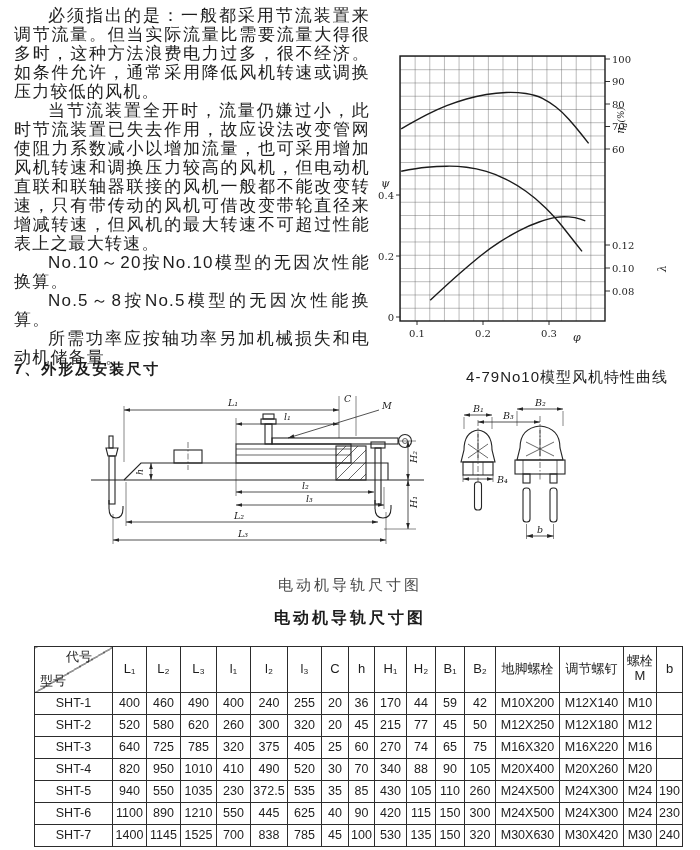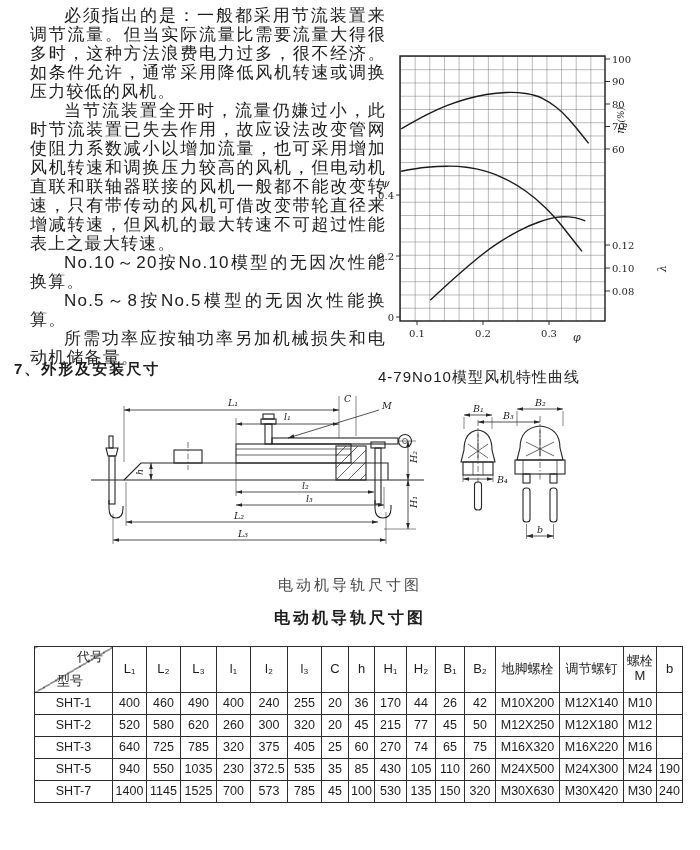--- a/index.html
+++ b/index.html
@@ -1,26 +1,26 @@
 <!DOCTYPE html>
 <html><head>
 <meta charset="utf-8">
 <style>
   html,body{margin:0;padding:0;background:#e8e8e8;}
   #page{position:relative;width:700px;height:850px;background:#ffffff;overflow:hidden;
         font-family:"Liberation Sans",sans-serif;color:#1d1d1d;}
   
   #intro{position:absolute;left:14px;top:6px;width:356px;font-size:17px;line-height:19px;
-         text-align:justify;letter-spacing:1.2px;margin-left:16px;}
+         text-align:justify;letter-spacing:1.2px;}
   #intro p{margin:0;text-indent:2em;}
   
   #heading{position:absolute;left:14px;top:360px;font-size:15px;font-weight:bold;letter-spacing:2px;}
   
   #chart-box{position:absolute;left:375px;top:48px;width:302px;height:305px;}
-  #chart-caption{position:absolute;left:378px;top:368px;width:290px;text-align:left;font-size:15px;letter-spacing:1px;}
+  #chart-caption{position:absolute;left:378px;top:368px;width:290px;text-align:right;font-size:15px;letter-spacing:1px;}
   .tl{font:10px "DejaVu Serif",serif;fill:#1d1d1d;}
   .al{font:italic 11px "DejaVu Serif",serif;fill:#1d1d1d;}
   .curve{fill:none;stroke:#1b1b1b;stroke-width:1.4;}
   .tk{stroke:#1b1b1b;stroke-width:0.9;}
   
   #side-view{position:absolute;left:86px;top:392px;}
   #end-view{position:absolute;left:448px;top:396px;}
   .geo{fill:none;stroke:#262626;stroke-width:1.1;}
   .thin{fill:none;stroke:#262626;stroke-width:0.7;}
   .dim{stroke:#262626;stroke-width:0.8;}
@@ -31,22 +31,22 @@
   #fig-cap-1{position:absolute;left:200px;top:576px;width:300px;text-align:center;font-size:15px;color:#4a4a4a;letter-spacing:3px;}
   #fig-cap-2{position:absolute;left:200px;top:608px;width:300px;text-align:center;font-size:16px;font-weight:bold;letter-spacing:3px;}
   
   #spec-table{position:absolute;left:34px;top:646px;width:648px;border-collapse:collapse;table-layout:fixed;}
   #spec-table th,#spec-table td{border:1px solid #2c2c2c;text-align:center;vertical-align:middle;
       padding:0;overflow:hidden;}
   #spec-table th{height:44px;font-size:13px;font-weight:normal;white-space:pre-line;line-height:1.15;}
   #spec-table td{height:21px;font-size:12.5px;}
   th.corner{position:relative;background:
      linear-gradient(to bottom right,transparent 49.4%,#2c2c2c 49.4%,#2c2c2c 50.6%,transparent 50.6%);}
-  th.corner .c-top{position:absolute;right:9px;top:3px;text-align:center;}
-  th.corner .c-bot{position:absolute;left:5px;bottom:3px;margin-left:17px;}
+  th.corner .c-top{position:absolute;right:20px;top:3px;text-align:center;}
+  th.corner .c-bot{position:absolute;left:5px;bottom:3px;}
 </style>
 </head>
 <body>
 
 <div id="page">
 
   <div id="intro">
     <p>必须指出的是：一般都采用节流装置来调节流量。但当实际流量比需要流量大得很多时，这种方法浪费电力过多，很不经济。如条件允许，通常采用降低风机转速或调换压力较低的风机。</p>
     <p>当节流装置全开时，流量仍嫌过小，此时节流装置已失去作用，故应设法改变管网使阻力系数减小以增加流量，也可采用增加风机转速和调换压力较高的风机，但电动机直联和联轴器联接的风机一般都不能改变转速，只有带传动的风机可借改变带轮直径来增减转速，但风机的最大转速不可超过性能表上之最大转速。</p>
     <p>No.10～20按No.10模型的无因次性能换算。</p>
@@ -289,21 +289,21 @@
           <td>400</td>
           <td>460</td>
           <td>490</td>
           <td>400</td>
           <td>240</td>
           <td>255</td>
           <td>20</td>
           <td>36</td>
           <td>170</td>
           <td>44</td>
-          <td>26</td>
+          <td>59</td>
           <td>42</td>
           <td>M10X200</td>
           <td>M12X140</td>
           <td>M10</td>
           <td></td>
         </tr>
         <tr>
           <td>SHT-2</td>
           <td>520</td>
           <td>580</td>
@@ -335,45 +335,83 @@
           <td>270</td>
           <td>74</td>
           <td>65</td>
           <td>75</td>
           <td>M16X320</td>
           <td>M16X220</td>
           <td>M16</td>
           <td></td>
         </tr>
         <tr>
+          <td>SHT-4</td>
+          <td>820</td>
+          <td>950</td>
+          <td>1010</td>
+          <td>410</td>
+          <td>490</td>
+          <td>520</td>
+          <td>30</td>
+          <td>70</td>
+          <td>340</td>
+          <td>88</td>
+          <td>90</td>
+          <td>105</td>
+          <td>M20X400</td>
+          <td>M20X260</td>
+          <td>M20</td>
+          <td></td>
+        </tr>
+        <tr>
           <td>SHT-5</td>
           <td>940</td>
           <td>550</td>
           <td>1035</td>
           <td>230</td>
           <td>372.5</td>
           <td>535</td>
           <td>35</td>
           <td>85</td>
           <td>430</td>
           <td>105</td>
           <td>110</td>
           <td>260</td>
           <td>M24X500</td>
           <td>M24X300</td>
           <td>M24</td>
           <td>190</td>
         </tr>
         <tr>
+          <td>SHT-6</td>
+          <td>1100</td>
+          <td>890</td>
+          <td>1210</td>
+          <td>550</td>
+          <td>445</td>
+          <td>625</td>
+          <td>40</td>
+          <td>90</td>
+          <td>420</td>
+          <td>115</td>
+          <td>150</td>
+          <td>300</td>
+          <td>M24X500</td>
+          <td>M24X300</td>
+          <td>M24</td>
+          <td>230</td>
+        </tr>
+        <tr>
           <td>SHT-7</td>
           <td>1400</td>
           <td>1145</td>
           <td>1525</td>
           <td>700</td>
-          <td>573</td>
+          <td>838</td>
           <td>785</td>
           <td>45</td>
           <td>100</td>
           <td>530</td>
           <td>135</td>
           <td>150</td>
           <td>320</td>
           <td>M30X630</td>
           <td>M30X420</td>
           <td>M30</td>

